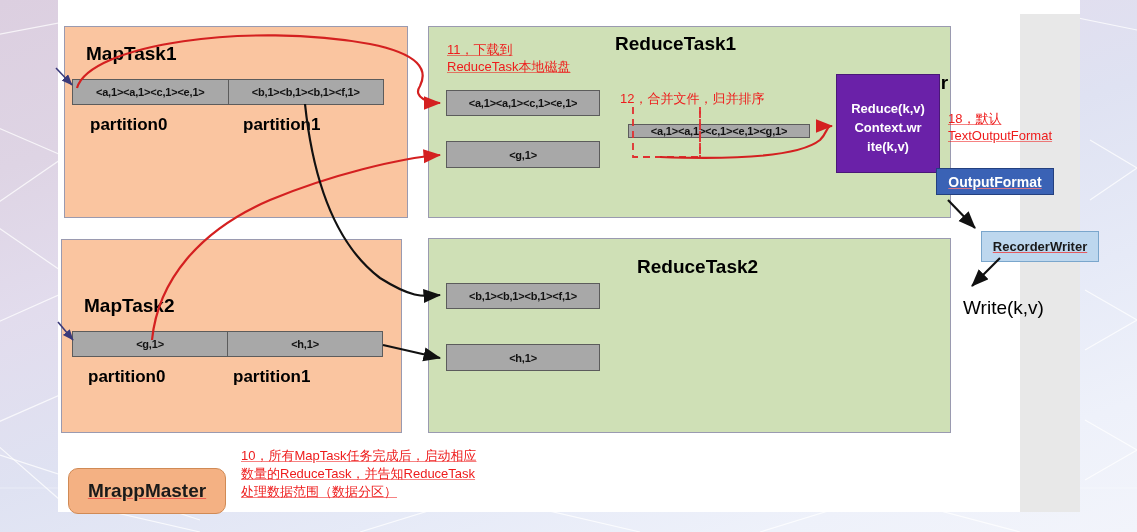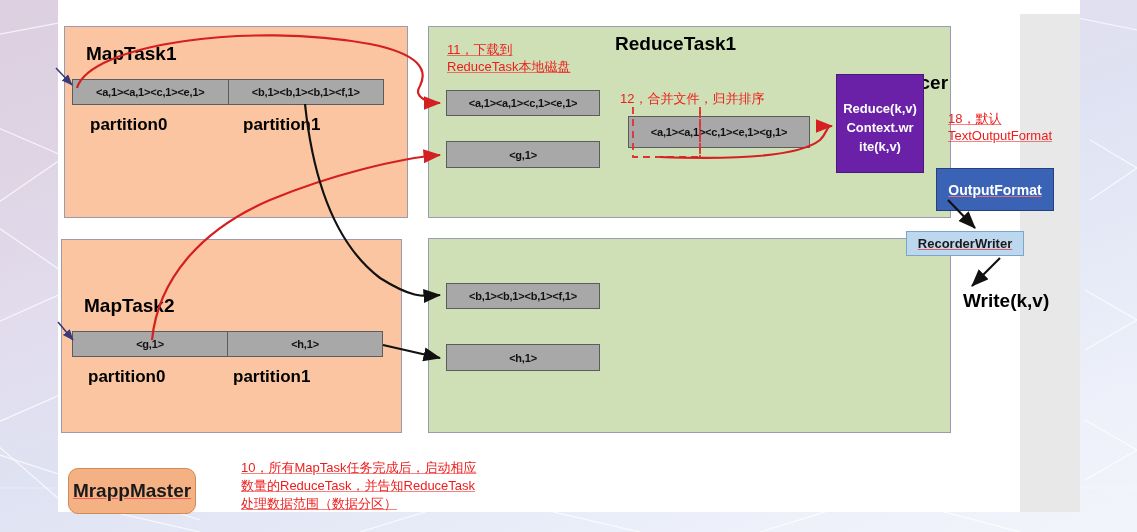--- a/index.html
+++ b/index.html
@@ -224,45 +224,46 @@
   <div class="task-title" style="left:615px; top:33px;text-align:center;">ReduceTask1</div>
 
   <div class="ann" style="left:447px; top:41px;">11，下载到
 ReduceTask本地磁盘</div>
 
   <div class="gbox" style="left:446px; top:90px; width:154px; height:26px;">&lt;a,1&gt;&lt;a,1&gt;&lt;c,1&gt;&lt;e,1&gt;</div>
   <div class="gbox" style="left:446px; top:141px; width:154px; height:27px;">&lt;g,1&gt;</div>
 
   <div class="ann no-ul" style="left:620px; top:90px;">12，合并文件，归并排序</div>
 
-  <div class="gbox" style="left:628px; top:116px; width:182px; height:32px;">&lt;a,1&gt;&lt;a,1&gt;&lt;c,1&gt;&lt;e,1&gt;&lt;g,1&gt;</div>
+  <div class="gbox" style="left:628px; top:124px; width:182px; height:14px;">&lt;a,1&gt;&lt;a,1&gt;&lt;c,1&gt;&lt;e,1&gt;&lt;g,1&gt;</div>
 
   <div class="reducer-label" style="left:872px; top:50px;margin-top:22px;">Reducer</div>
-  <div class="reducer-box" style="left:836px; top:74px; width:88px; height:99px; white-space:pre-line;">Reduce(k,v)
+  <div class="reducer-box" style="left:836px; top:74px; width:104px; height:99px; white-space:pre-line;">Reduce(k,v)
 Context.wr
 ite(k,v)</div>
 
   <div class="box reducetask" style="left:428px; top:238px; width:523px; height:195px;">
   </div>
+  <div class="task-title" style="left:637px; top:256px;">ReduceTask2</div>
 
   <div class="gbox" style="left:446px; top:283px; width:154px; height:26px;">&lt;b,1&gt;&lt;b,1&gt;&lt;b,1&gt;&lt;f,1&gt;</div>
   <div class="gbox" style="left:446px; top:344px; width:154px; height:27px;">&lt;h,1&gt;</div>
 
   <div class="ann" style="left:948px; top:110px;">18，默认
 TextOutputFormat</div>
 
-  <div class="outputformat" style="left:936px; top:168px; width:118px; height:43px;">OutputFormat</div>
-
-  <div class="recorderwriter" style="left:906px; top:231px; width:118px; height:25px;">RecorderWriter</div>
-
-  <div class="writekv" style="left:963px; top:290px;font-weight:bold;">Write(k,v)</div>
-
-  <div class="mrapp" style="left:68px; top:468px; width:128px; height:46px;">MrappMaster</div>
-
-  <div class="ann" style="left:241px; top:447px; width:236px; white-space:normal; line-height:18px;margin-top:12px;">10，所有MapTask任务完成后，启动相应数量的ReduceTask，并告知ReduceTask处理数据范围（数据分区）</div>
+  <div class="outputformat" style="left:936px; top:168px; width:118px; height:27px;">OutputFormat</div>
+
+  <div class="recorderwriter" style="left:981px; top:231px; width:118px; height:31px;">RecorderWriter</div>
+
+  <div class="writekv" style="left:963px; top:297px;">Write(k,v)</div>
+
+  <div class="mrapp" style="left:68px; top:468px; width:158px; height:46px;">MrappMaster</div>
+
+  <div class="ann" style="left:241px; top:447px; width:236px; white-space:normal; line-height:18px;">10，所有MapTask任务完成后，启动相应数量的ReduceTask，并告知ReduceTask处理数据范围（数据分区）</div>
 
   <svg class="overlay" viewBox="0 0 1137 532">
     <defs>
       <marker id="ar-red" markerWidth="9" markerHeight="9" refX="7.5" refY="3.2" orient="auto">
         <path d="M0,0 L8,3.2 L0,6.4 z" fill="#d42020"></path>
       </marker>
       <marker id="ar-black" markerWidth="9" markerHeight="9" refX="7.5" refY="3.2" orient="auto">
         <path d="M0,0 L8,3.2 L0,6.4 z" fill="#111111"></path>
       </marker>
       <marker id="ar-navy" markerWidth="8" markerHeight="8" refX="6.5" refY="2.8" orient="auto">

